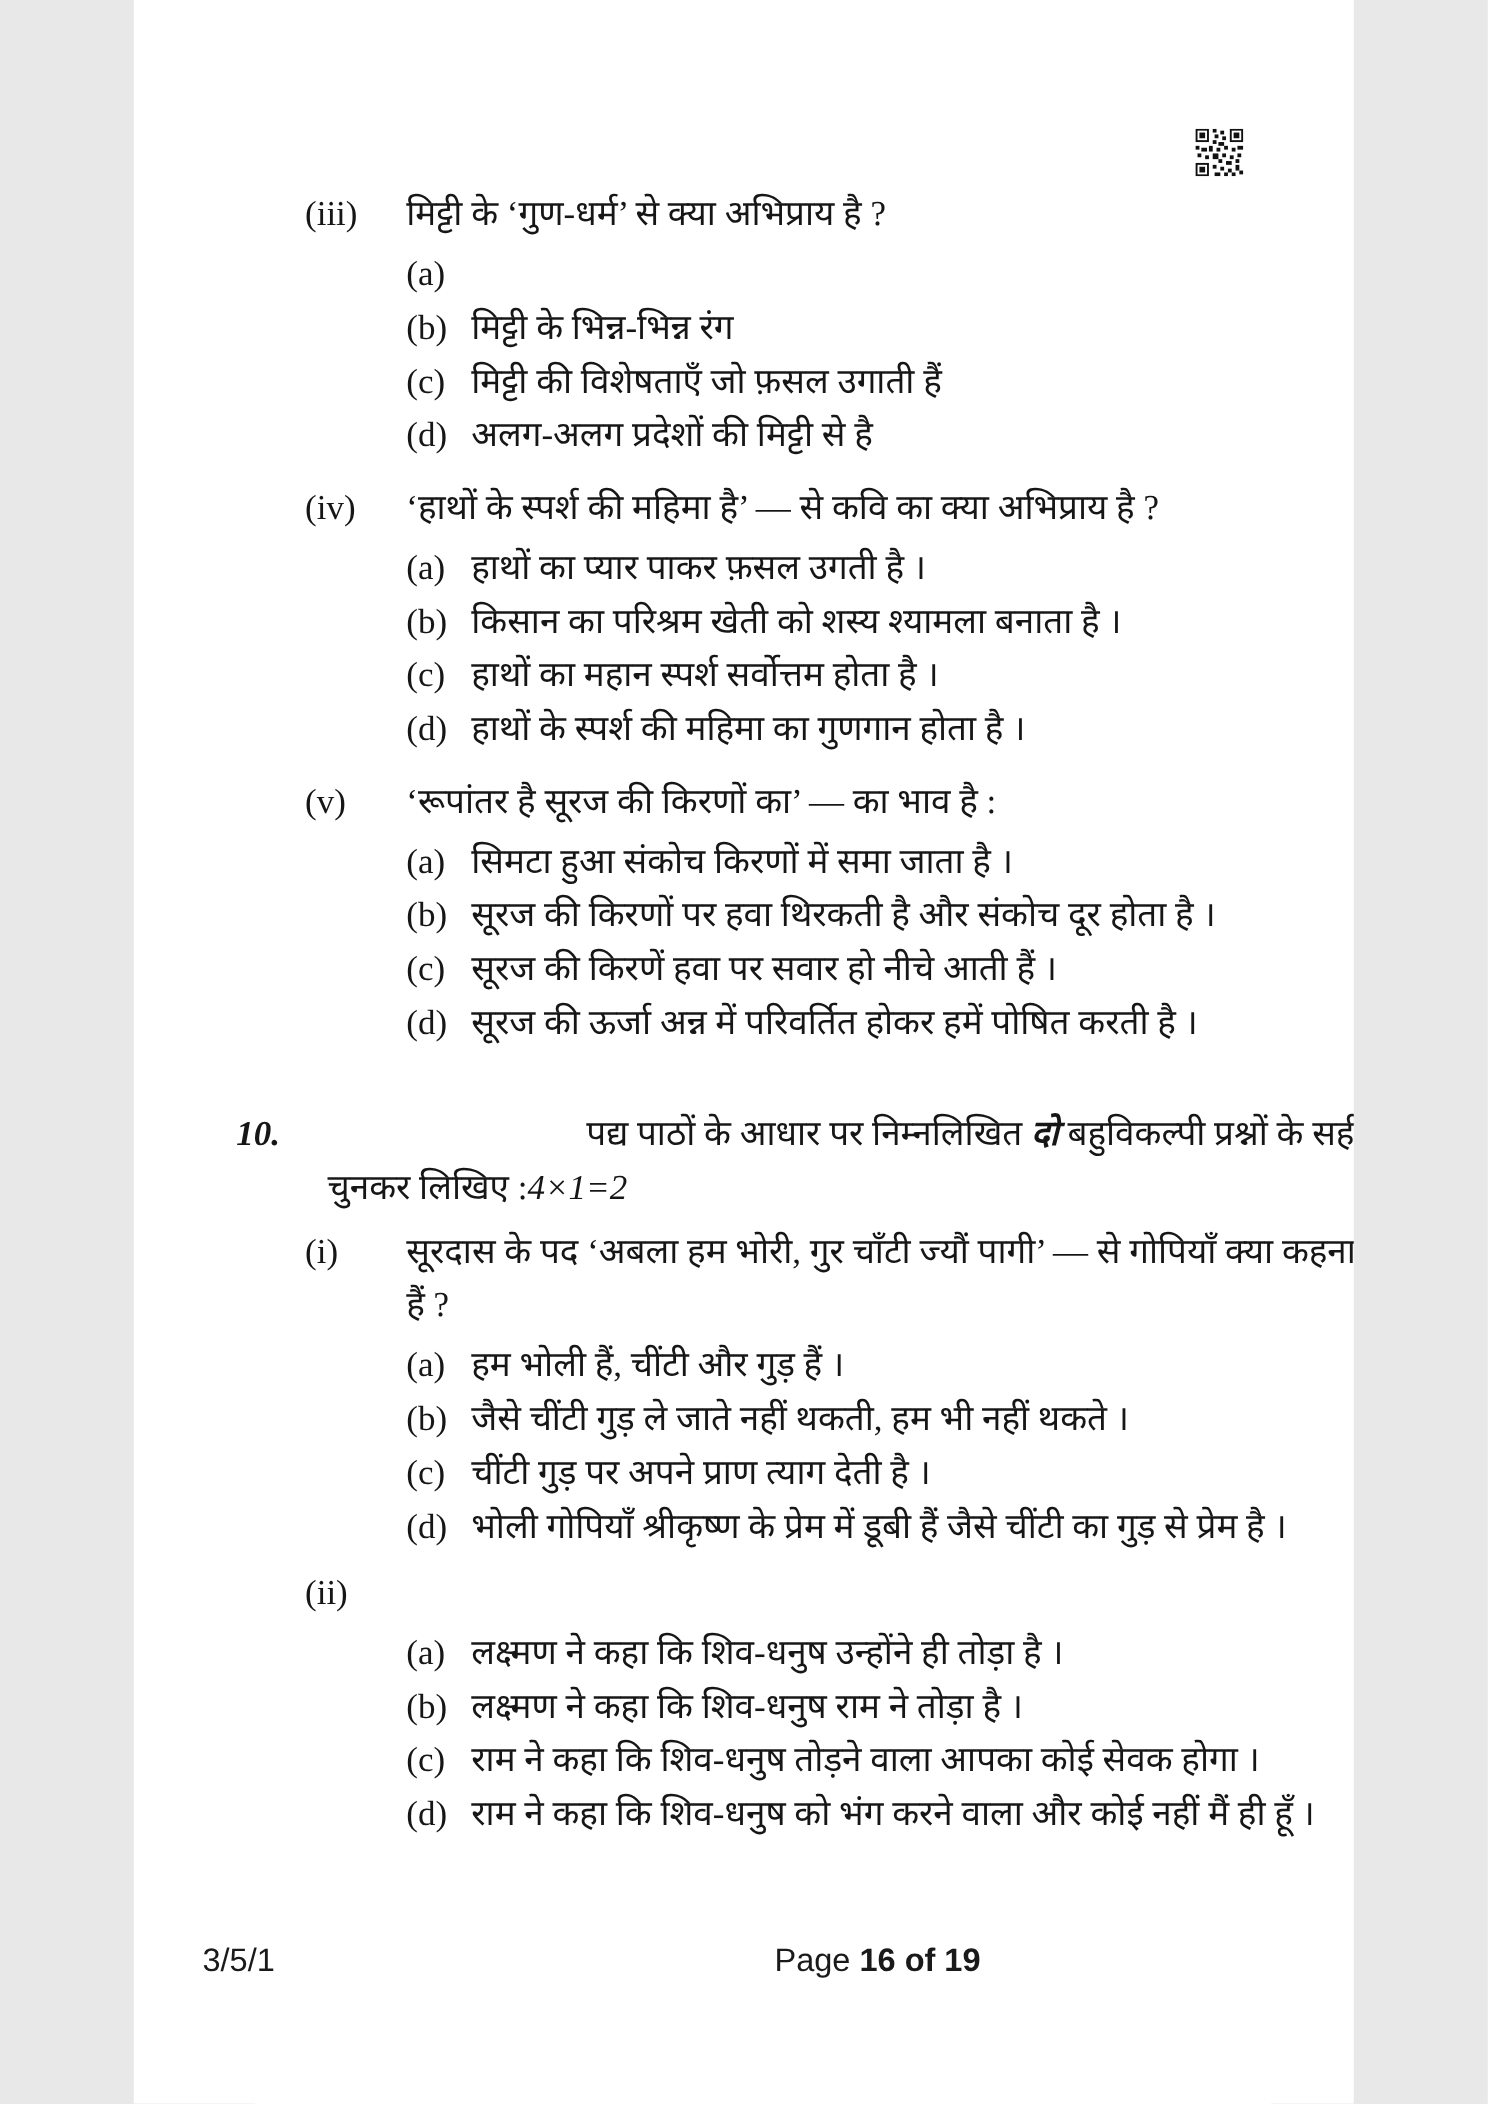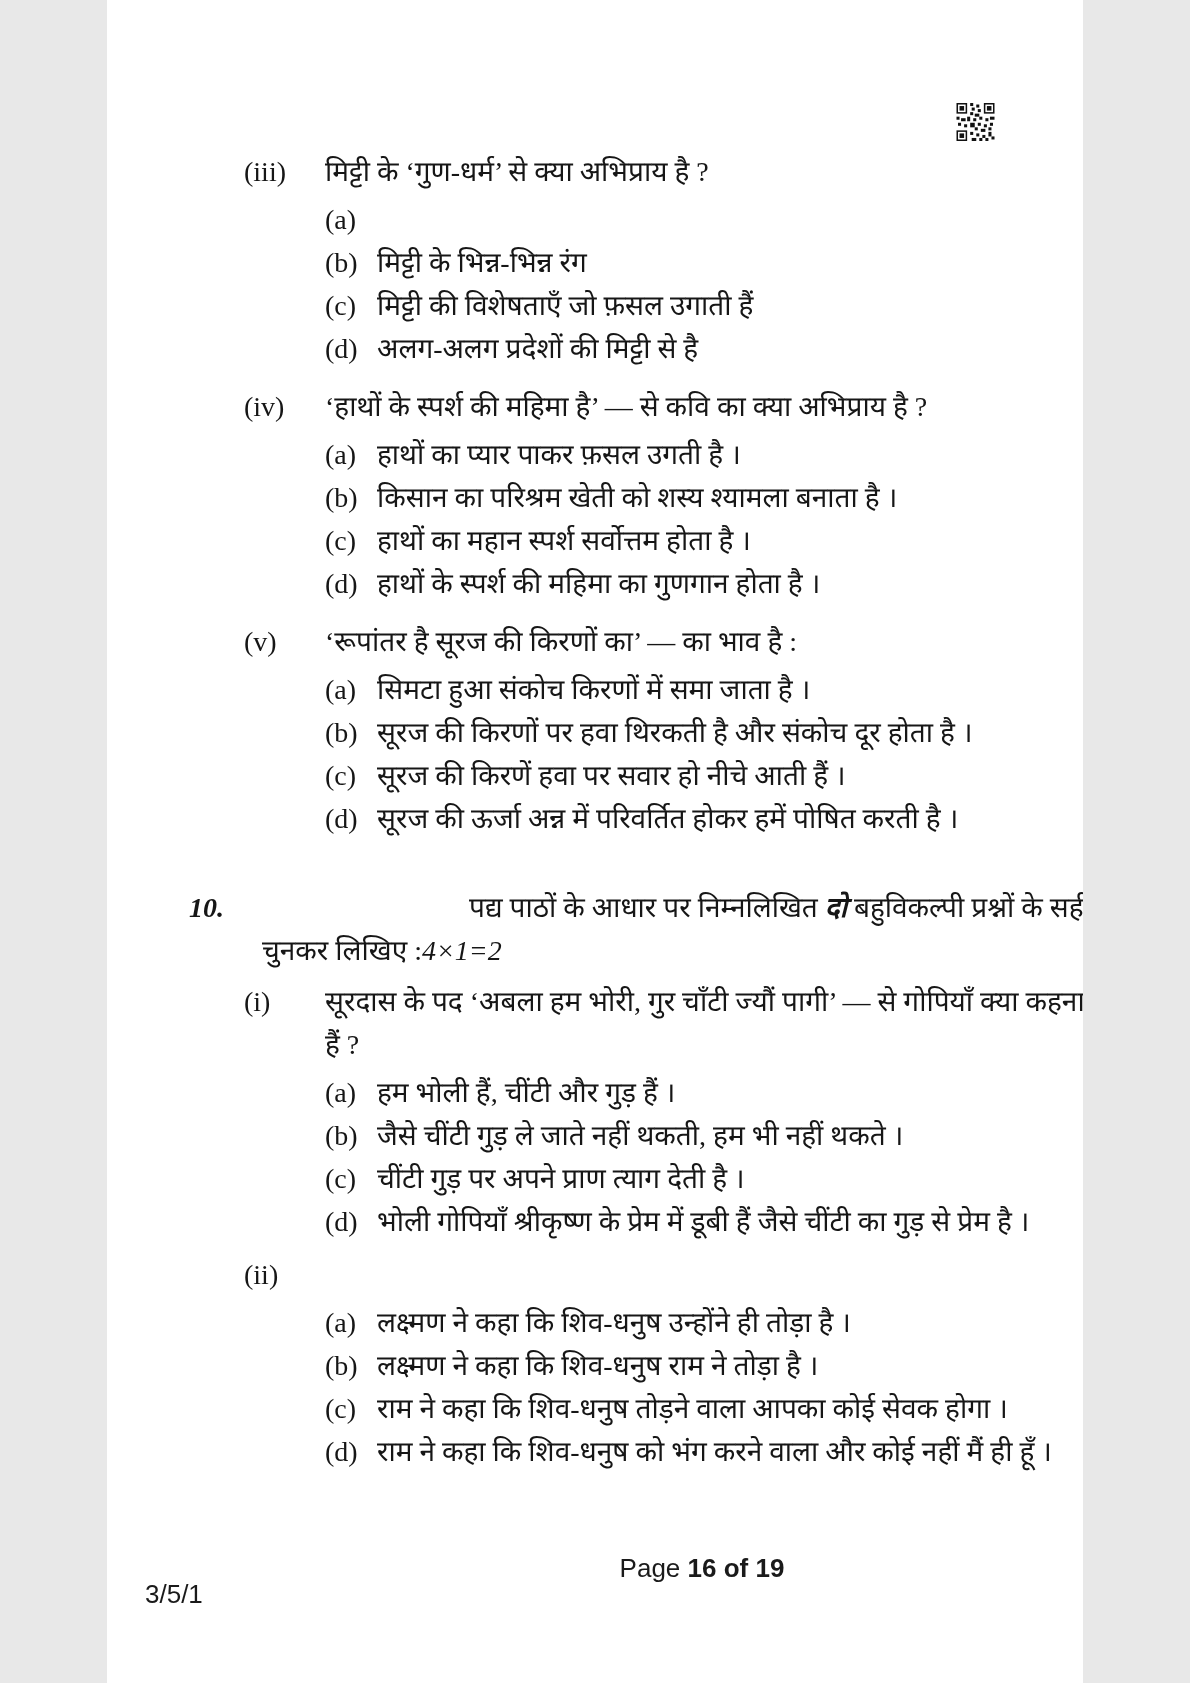--- a/index.html
+++ b/index.html
@@ -36,21 +36,21 @@
   .marks-row { display:flex; justify-content:flex-start; width:1000px; line-height:43px; }
   .em-bi { font-weight:bold; font-style:italic; }
   .marks { font-style:italic; }
   .gap10 { margin-bottom:10px; }
 
   .footer {
     position:absolute; top:1552px; left:0; width:1190px; height:36px;
     font-family:"Liberation Sans","DejaVu Sans",sans-serif;
     font-size:26px; line-height:32px; color:#1a1a1a;
   }
-  .footer-code { position:absolute; left:38px; top:0;margin-top:26px; }
+  .footer-code { position:absolute; left:55px; top:0; }
   .footer-page { width:100%; text-align:center; }
   .b { font-weight:bold; }
 </style>
 </head>
 <body>
 
 <div class="page">
 
   <svg class="qr" viewBox="0 0 25 25" xmlns="http://www.w3.org/2000/svg">
     <rect x="0" y="0" width="25" height="25" fill="#ffffff"></rect>

